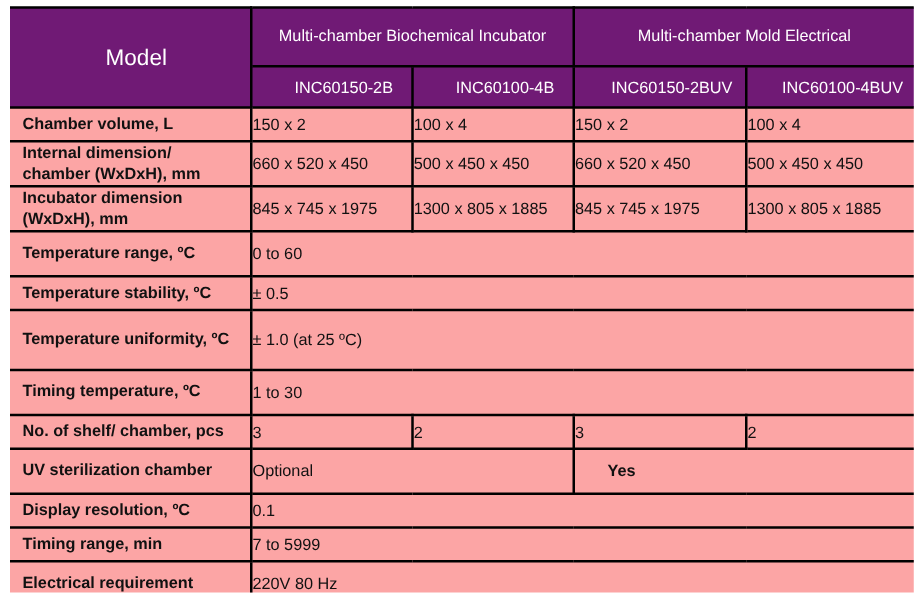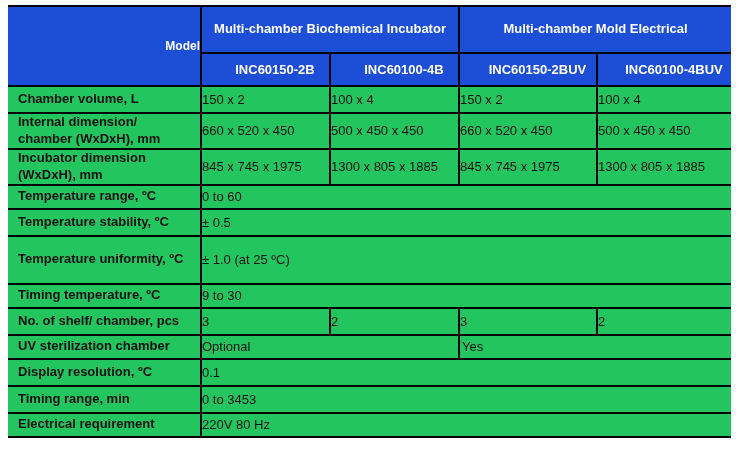--- a/index.html
+++ b/index.html
@@ -18,39 +18,39 @@
     border:2px solid #000;
     padding:0;
     vertical-align:middle;
     box-sizing:border-box;
   }
   
   .spec-table tr>*:first-child{border-left:0;}
   .spec-table tr>*:last-child{border-right:0;}
 
   
-  th{background:#1d4ed8;color:#fff;font-weight:bold;}
-  th.model-cell{text-align:right;padding-left:10px;font-size:12px;}
+  th{background:#701a75;color:#fff;font-weight:normal;}
+  th.model-cell{text-align:center;padding-left:10px;font-size:18px;}
   th.group-cell{font-size:13px;line-height:1.3;padding:0 8px;}
   th.model-name-cell{font-size:13px;padding-left:19px;}
 
   
-  td{font-size:13px;color:#111;background:#22c55e;}
+  td{font-size:13px;color:#111;background:#fca5a5;}
   td.lbl{font-weight:bold;text-align:left;padding-left:10px;line-height:1.3;}
   td.lbl .lbl-inner{display:inline-block;}
   td.lbl.w2 .lbl-inner{max-width:170px;}
   td.lbl.nw{white-space:nowrap;}
   td.val{text-align:left;}
-  td.val-left{text-align:left;padding-left:2px;}
+  td.val-left{text-align:left;padding-left:26px;font-weight:bold;}
 
   
   tr.rh-group{height:47px;}
   tr.rh-models{height:33px;}
   tr.rh-s{height:27px;}
-  tr.rh-m{height:24px;}
+  tr.rh-m{height:36px;}
   tr.rh-l{height:33px;}
   tr.rh-xl{height:48px;}
 </style>
 </head>
 <body>
 
 <table class="spec-table">
   <colgroup>
     <col style="width:193px">
     <col style="width:129px">
@@ -100,40 +100,40 @@
     <tr class="rh-s">
       <td class="lbl nw"><span class="lbl-inner">Temperature stability, ºC</span></td>
       <td class="val" colspan="4">± 0.5</td>
     </tr>
     <tr class="rh-xl">
       <td class="lbl w2"><span class="lbl-inner">Temperature uniformity, ºC</span></td>
       <td class="val" colspan="4">± 1.0 (at 25 ºC)</td>
     </tr>
     <tr class="rh-m">
       <td class="lbl nw"><span class="lbl-inner">Timing temperature, ºC</span></td>
-      <td class="val" colspan="4">9 to 30</td>
+      <td class="val" colspan="4">1 to 30</td>
     </tr>
     <tr class="rh-s">
       <td class="lbl nw"><span class="lbl-inner">No. of shelf/ chamber, pcs</span></td>
       <td class="val">3</td>
       <td class="val">2</td>
       <td class="val">3</td>
       <td class="val">2</td>
     </tr>
     <tr class="rh-m">
       <td class="lbl nw"><span class="lbl-inner">UV sterilization chamber</span></td>
       <td class="val" colspan="2">Optional</td>
       <td class="val-left" colspan="2">Yes</td>
     </tr>
     <tr class="rh-s">
       <td class="lbl nw"><span class="lbl-inner">Display resolution, ºC</span></td>
       <td class="val" colspan="4">0.1</td>
     </tr>
     <tr class="rh-s">
       <td class="lbl nw"><span class="lbl-inner">Timing range, min</span></td>
-      <td class="val" colspan="4">0 to 3453</td>
+      <td class="val" colspan="4">7 to 5999</td>
     </tr>
     <tr class="rh-m">
       <td class="lbl nw"><span class="lbl-inner">Electrical requirement</span></td>
       <td class="val" colspan="4">220V 80 Hz</td>
     </tr>
   </tbody>
 </table>
 
 </body></html>

